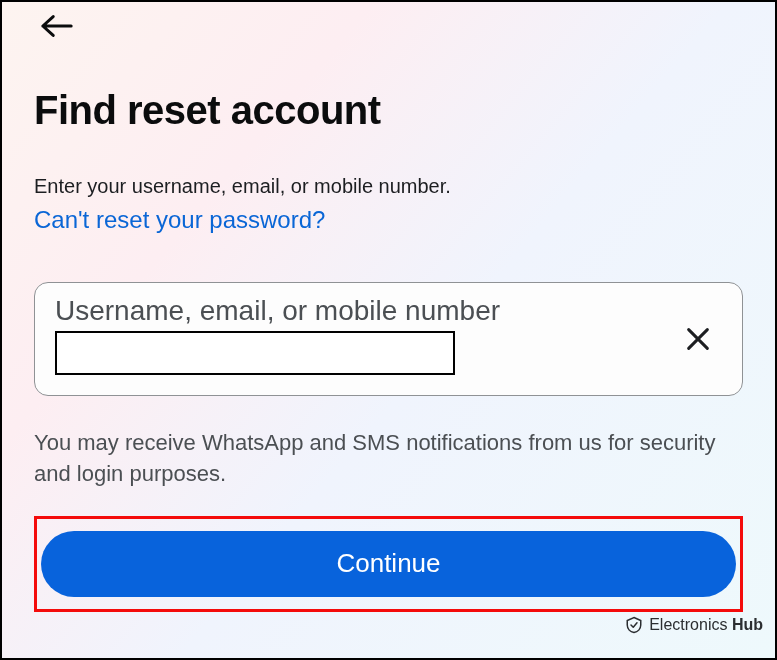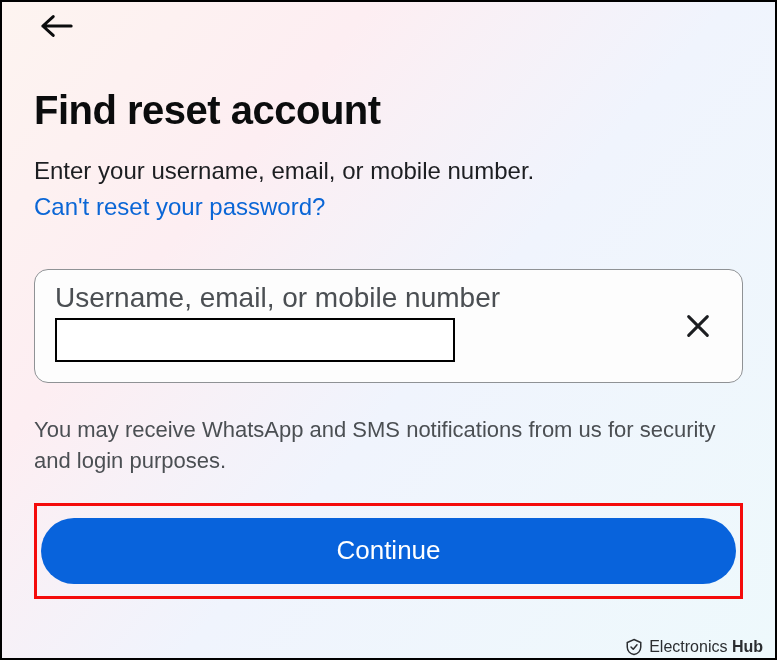--- a/index.html
+++ b/index.html
@@ -36,23 +36,23 @@
       height: 24px;
     }
     .heading {
       font-size: 40px;
       font-weight: 700;
       color: #0b0c0d;
       margin-top: 48px;
       letter-spacing: -0.5px;
     }
     .subtext {
-      font-size: 24px;
+      font-size: 20px;
       color: #1c1e21;
-      margin-top: 22px;
+      margin-top: 40px;
       line-height: 1.35;
     }
     .reset-link {
       font-size: 24px;
       color: #0a66d6;
       margin-top: 6px;
       cursor: pointer;
       display: inline-block;
     }
     .input-wrap {
@@ -119,21 +119,21 @@
       border: none;
       border-radius: 44px;
       color: #fff;
       font-size: 26px;
       font-weight: 500;
       cursor: pointer;
     }
     .watermark {
       position: absolute;
       right: 12px;
-      bottom: 2px;
+      bottom: 24px;
       display: flex;
       align-items: center;
       gap: 6px;
       color: #2b2e31;
       font-size: 16px;
     }
     .watermark .eh-icon {
       width: 18px;
       height: 18px;
       display: flex;

